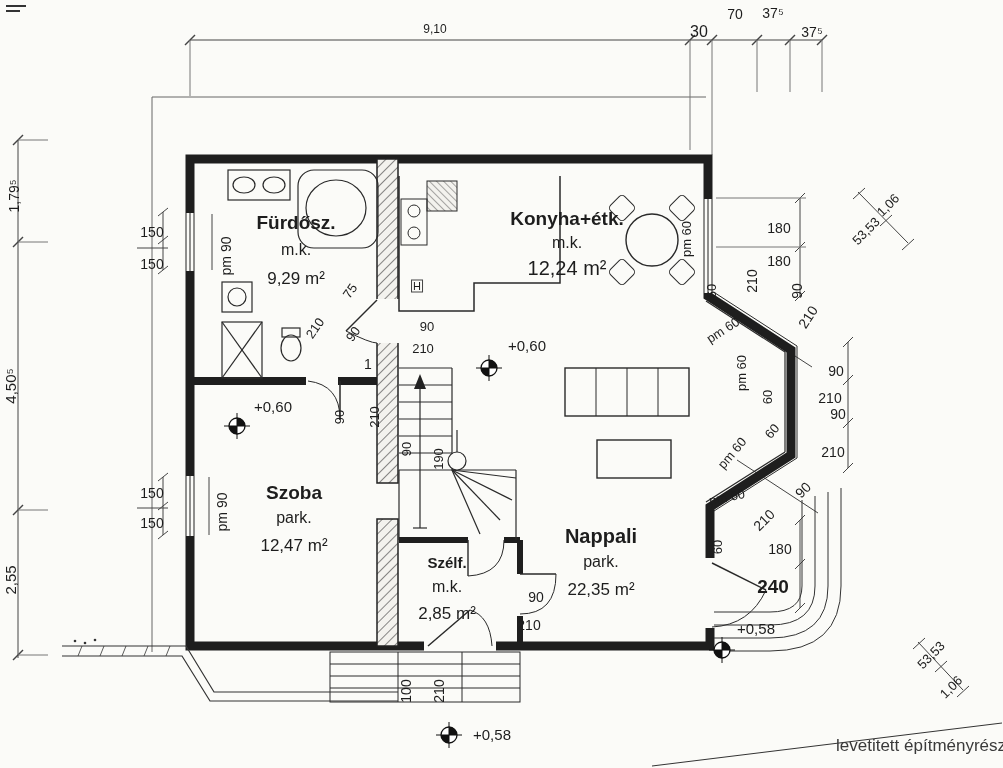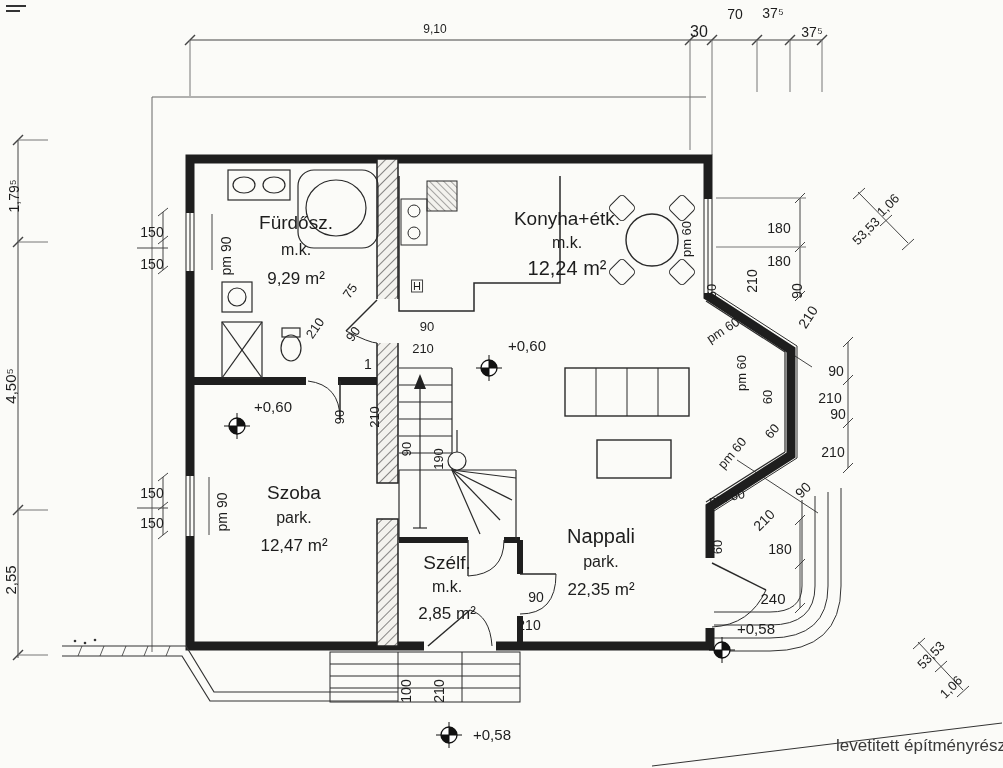--- a/index.html
+++ b/index.html
@@ -1,21 +1,21 @@
 <!DOCTYPE html>
 <html><head>
 <meta charset="utf-8">
 <style>
   html,body{margin:0;padding:0;background:#e8e8e6;}
   .page{position:relative;width:1003px;height:768px;background:#fbfbf8;overflow:hidden;
         font-family:"Liberation Sans",sans-serif;color:#1d1d1d;}
   svg{position:absolute;left:0;top:0;}
   .lb{position:absolute;transform:translate(-50%,-50%);white-space:nowrap;line-height:1;color:#1d1d1d;}
   .v{transform:translate(-50%,-50%) rotate(-90deg);}
-  .rname{font-weight:400;}
+  .rname{font-weight:700;}
   .watermark{position:absolute;left:2px;top:737px;height:27px;display:flex;align-items:center;
              background:#2456c5;padding:0 10px 0 6px;}
   .watermark .wicon{width:14px;height:14px;background:#fff;margin-right:6px;position:relative;}
   .watermark .wicon::after{content:"";position:absolute;left:3px;top:3px;width:8px;height:8px;background:#2456c5;transform:rotate(45deg);}
   .watermark .wmain{color:#fff;font-weight:700;font-size:15px;letter-spacing:0.5px;}
   .watermark .wsuffix{color:#cfe0ff;font-weight:700;font-size:15px;}
   .footer-note{position:absolute;left:836px;top:746px;transform:translate(0,-50%);
                font-size:17px;color:#3a3a3a;white-space:nowrap;}
 </style>
 </head>
@@ -314,21 +314,21 @@
 <div class="lb" style="left:830px;top:398px;font-size:14px;">210</div>
 <div class="lb" style="left:838px;top:414px;font-size:14px;">90</div>
 <div class="lb" style="left:772px;top:431px;font-size:13px;transform:translate(-50%,-50%) rotate(-50deg);">60</div>
 <div class="lb" style="left:732px;top:453px;font-size:13px;transform:translate(-50%,-50%) rotate(-50deg);">pm 60</div>
 <div class="lb" style="left:833px;top:452px;font-size:14px;">210</div>
 <div class="lb" style="left:803px;top:490px;font-size:14px;transform:translate(-50%,-50%) rotate(-45deg);">90</div>
 <div class="lb" style="left:727px;top:497px;font-size:13px;transform:translate(-50%,-50%) rotate(-12deg);">pm 60</div>
 <div class="lb" style="left:764px;top:520px;font-size:14px;transform:translate(-50%,-50%) rotate(-45deg);">210</div>
 <div class="lb v" style="left:717px;top:547px;font-size:13px;">60</div>
 <div class="lb" style="left:780px;top:549px;font-size:14px;">180</div>
-<div class="lb" style="left:773px;top:598px;font-size:15px;">240</div>
+<div class="lb" style="left:773px;top:586px;font-size:19px;font-weight:bold;">240</div>
 
 <div class="lb" style="left:888px;top:205px;font-size:13px;transform:translate(-50%,-50%) rotate(-45deg);">1,06</div>
 <div class="lb" style="left:866px;top:231px;font-size:13px;transform:translate(-50%,-50%) rotate(-45deg);">53,53</div>
 <div class="lb" style="left:931px;top:655px;font-size:13px;transform:translate(-50%,-50%) rotate(-45deg);">53,53</div>
 <div class="lb" style="left:951px;top:687px;font-size:13px;transform:translate(-50%,-50%) rotate(-45deg);">1,06</div>
 
 <div class="lb" style="left:536px;top:597px;font-size:14px;">90</div>
 <div class="lb" style="left:529px;top:625px;font-size:14px;">210</div>
 <div class="lb v" style="left:406px;top:691px;font-size:14px;">100</div>
 <div class="lb v" style="left:439px;top:691px;font-size:14px;">210</div>
@@ -345,21 +345,21 @@
 <div class="lb" style="left:296px;top:278px;font-size:17px;">9,29 m²</div>
 
 <div class="lb rname" style="left:567px;top:218px;font-size:19px;">Konyha+étk.</div>
 <div class="lb" style="left:567px;top:243px;font-size:16px;">m.k.</div>
 <div class="lb" style="left:567px;top:268px;font-size:20px;">12,24 m²</div>
 
 <div class="lb rname" style="left:294px;top:492px;font-size:19px;">Szoba</div>
 <div class="lb" style="left:294px;top:518px;font-size:16px;">park.</div>
 <div class="lb" style="left:294px;top:545px;font-size:17px;">12,47 m²</div>
 
-<div class="lb rname" style="left:447px;top:562px;font-size:19px;">Szélf.</div>
+<div class="lb rname" style="left:447px;top:562px;font-size:15px;">Szélf.</div>
 <div class="lb" style="left:447px;top:587px;font-size:16px;">m.k.</div>
 <div class="lb" style="left:447px;top:613px;font-size:17px;">2,85 m²</div>
 
 <div class="lb rname" style="left:601px;top:536px;font-size:20px;">Nappali</div>
 <div class="lb" style="left:601px;top:562px;font-size:16px;">park.</div>
 <div class="lb" style="left:601px;top:589px;font-size:17px;">22,35 m²</div>
 
 
 <div class="footer-note">levetitett építményrész kinyúlá</div>
 

